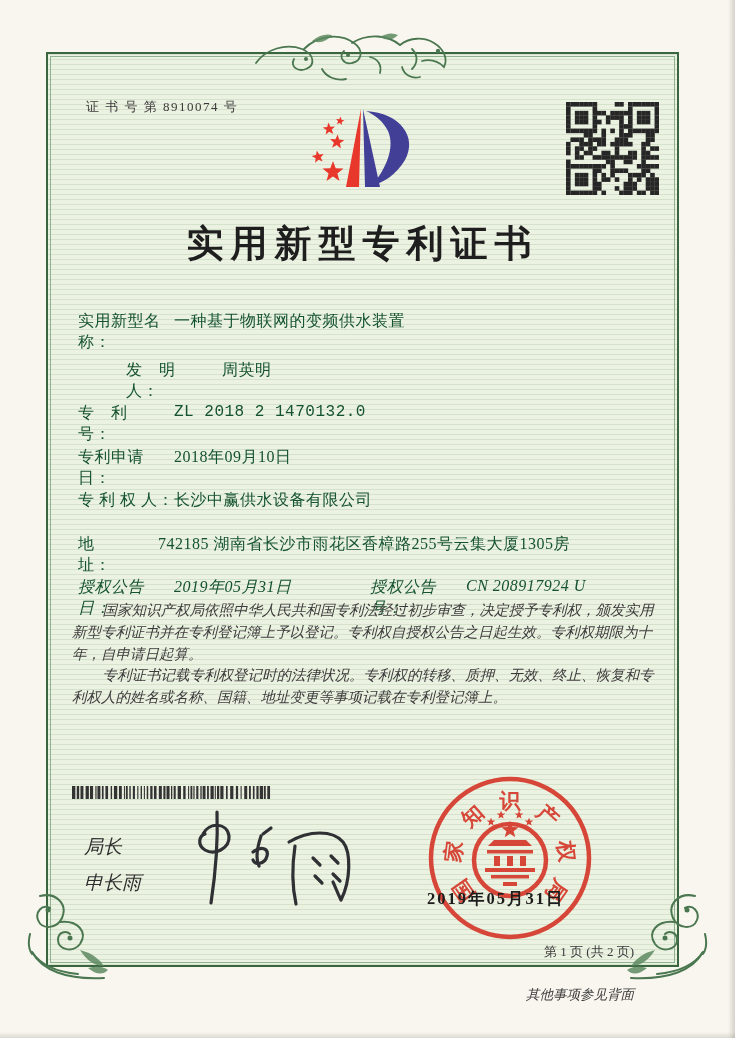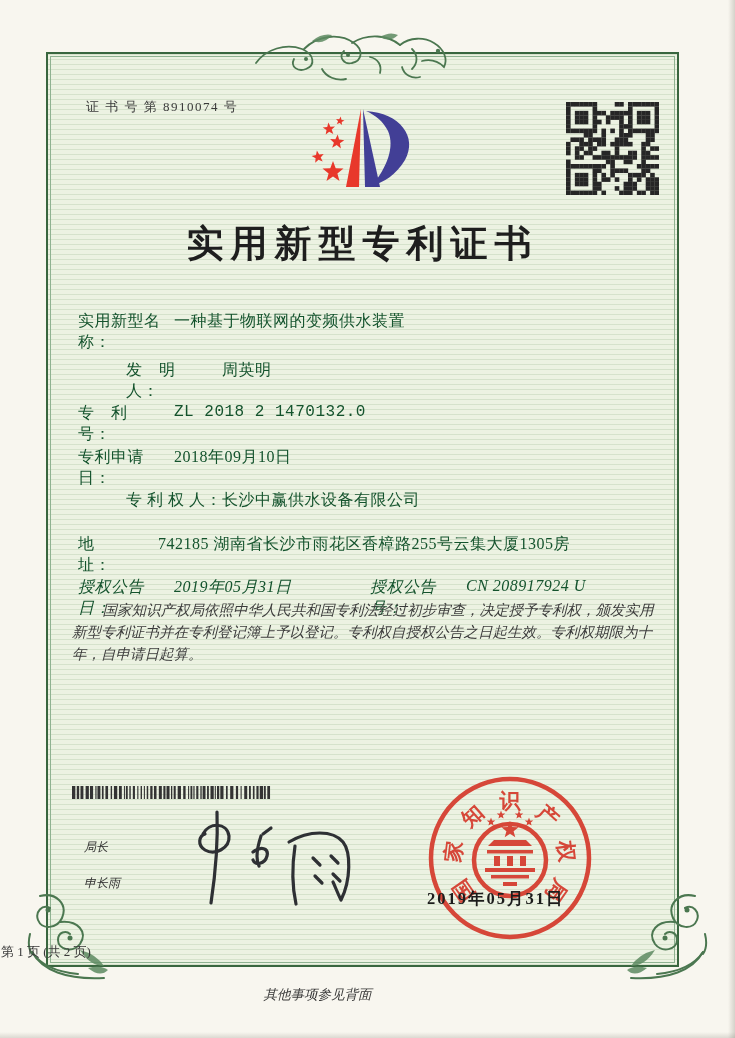--- a/index.html
+++ b/index.html
@@ -33,24 +33,24 @@
   .field-row .lbl{display:inline-block;width:96px;letter-spacing:.5px;vertical-align:top;}
   .field-row .lbl.narrow{width:80px;}
   .field-row .val{letter-spacing:.5px;}
   .pair2{position:absolute;left:292px;top:0;}
   .body-text{
     left:72px;top:600px;width:594px;
     font-size:14.5px;line-height:21.8px;color:#3b3b3b;
     font-style:italic;
   }
   .body-text p{margin:0;text-indent:2.1em;}
-  .signer{left:84px;top:829px;font-size:12px;color:#2e2e2e;line-height:36px;font-style:italic;}
+  .signer{left:84px;top:829px;font-size:19px;color:#2e2e2e;line-height:36px;font-style:italic;}
   .seal-date{left:427px;top:888px;font-size:16.5px;font-weight:600;letter-spacing:2px;color:#1c1c1c;z-index:6;}
-  .page-number{left:46px;top:943px;width:633px;text-align:left;font-size:13px;color:#3a3a3a;transform:translateX(-45px);}
-  .footer-note{left:46px;top:986px;width:633px;text-align:center;font-size:13.5px;color:#3a3a3a;transform:translateX(-45px);font-style:italic;}
+  .page-number{left:46px;top:943px;width:633px;text-align:right;font-size:13px;color:#3a3a3a;transform:translateX(-45px);}
+  .footer-note{left:46px;top:986px;width:633px;text-align:right;font-size:13.5px;color:#3a3a3a;transform:translateX(-45px);font-style:italic;}
   svg{display:block;}
   .flourish path{stroke:#4b7750;stroke-width:1.8;fill:none;stroke-linecap:round;}
   .flourish .leaf{fill:#5d8a60;stroke:none;opacity:.85;}
   .flourish circle{fill:#4b7750;}
   .corner path{stroke:#4b7750;stroke-width:2;fill:none;stroke-linecap:round;}
   .corner .leaf{fill:#5d8a60;stroke:none;opacity:.85;}
   .corner circle{fill:#4b7750;}
   .corner.mirrored{transform:scaleX(-1);}
   #seal-chars text{font-size:21px;font-weight:700;fill:#d5392b;font-family:"Liberation Serif","DejaVu Serif",serif;text-anchor:middle;}
   .sig path{stroke:#2e3034;stroke-width:3.2;fill:none;stroke-linecap:round;stroke-linejoin:round;}
@@ -377,35 +377,36 @@
 </div>
 <div class="abs field-row" style="top:360px;margin-left:48px;">
   <span class="lbl">发　明　人：</span><span class="val">周英明</span>
 </div>
 <div class="abs field-row" style="top:403px;font-family:Liberation Mono, monospace;">
   <span class="lbl">专　利　号：</span><span class="val">ZL 2018 2 1470132.0</span>
 </div>
 <div class="abs field-row" style="top:447px;">
   <span class="lbl">专利申请日：</span><span class="val">2018年09月10日</span>
 </div>
-<div class="abs field-row" style="top:490px;margin-left:48px;">
+<div class="abs field-row" style="top:490px;">
   <span class="lbl">专 利 权 人：</span><span class="val">长沙中赢供水设备有限公司</span>
 </div>
 <div class="abs field-row" style="top:534px;">
   <span class="lbl narrow">地　　址：</span><span class="val">742185 湖南省长沙市雨花区香樟路255号云集大厦1305房</span>
 </div>
 <div class="abs field-row" style="top:577px;font-style:italic;">
   <span class="lbl">授权公告日：</span><span class="val">2019年05月31日</span>
   <span class="pair2">
     <span class="lbl">授权公告号：</span><span class="val">CN 208917924 U</span>
   </span>
 </div>
 
 <div class="abs body-text">
   <p>国家知识产权局依照中华人民共和国专利法经过初步审查，决定授予专利权，颁发实用新型专利证书并在专利登记簿上予以登记。专利权自授权公告之日起生效。专利权期限为十年，自申请日起算。</p>
+  <p>专利证书记载专利权登记时的法律状况。专利权的转移、质押、无效、终止、恢复和专利权人的姓名或名称、国籍、地址变更等事项记载在专利登记簿上。</p>
 </div>
 
 <svg class="abs" style="left:71px;top:786px;" width="200" height="13" viewBox="0 0 198 13">
   <g id="barcode-bars" fill="#333">
       <rect x="0.00" y="0" width="3.34" height="13"></rect>
       <rect x="4.76" y="0" width="2.40" height="13"></rect>
       <rect x="8.48" y="0" width="2.92" height="13"></rect>
       <rect x="13.61" y="0" width="3.27" height="13"></rect>
       <rect x="17.98" y="0" width="3.12" height="13"></rect>
       <rect x="23.34" y="0" width="1.20" height="13"></rect>

